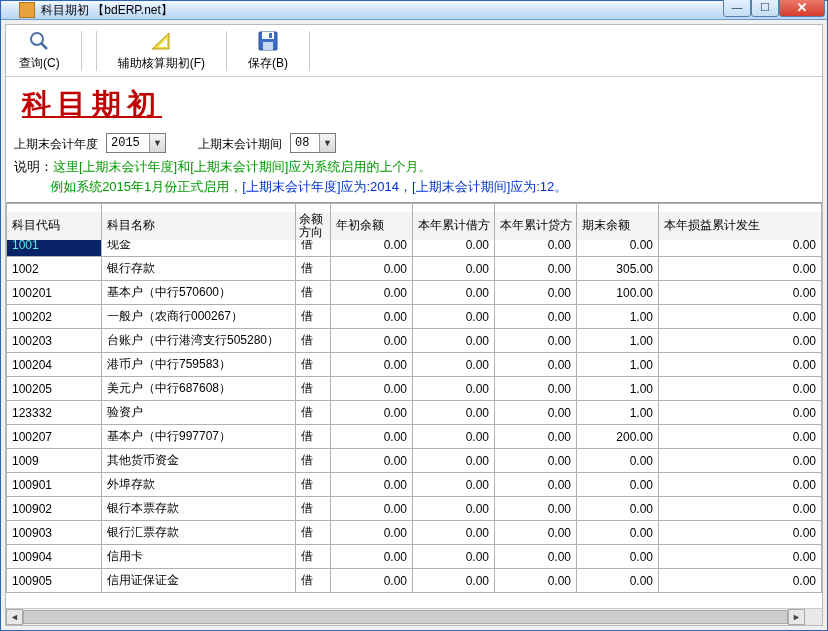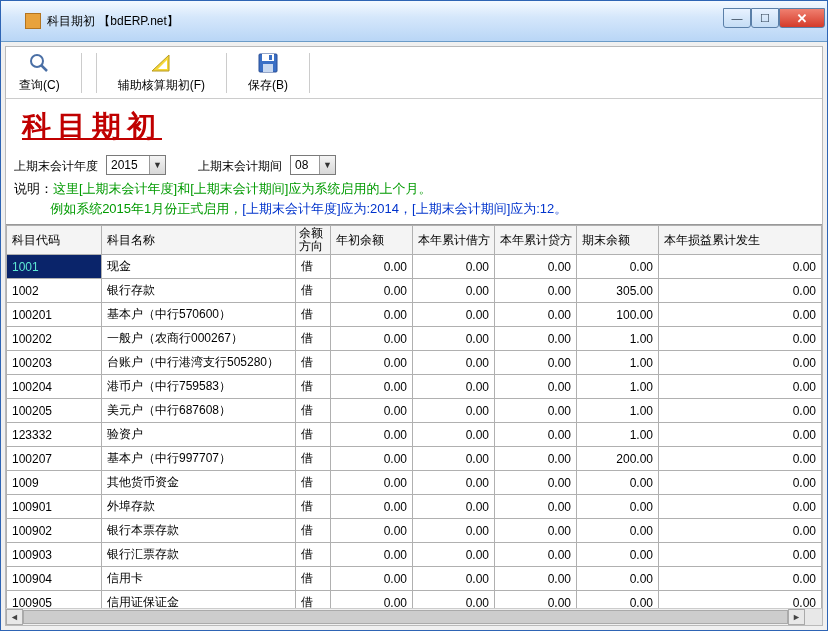--- a/index.html
+++ b/index.html
@@ -1,51 +1,51 @@
 <!DOCTYPE html>
 <html><head>
 <meta charset="utf-8">
 <style>
   * { box-sizing: border-box; margin: 0; padding: 0; }
   body { font-family: "Microsoft YaHei", SimSun, sans-serif; font-size: 12px; background: #fff; }
   
   .window { width: 828px; height: 631px; border: 1px solid #2e64b4; background: #f0f0f0; position: relative; display: flex; flex-direction: column; }
   
-  .titlebar { height: 41px; background: linear-gradient(#f4f9ff, #d5e7fb 40%, #b9d6f6); display: flex; align-items: center; padding-left: 24px; border-bottom: 1px solid #6b9bc7; }
+  .titlebar { height: 19px; background: linear-gradient(#f4f9ff, #d5e7fb 40%, #b9d6f6); display: flex; align-items: center; padding-left: 18px; border-bottom: 1px solid #6b9bc7; }
   .titlebar .app-icon { width: 16px; height: 16px; background: #e8a23c; border: 1px solid #b37420; margin-right: 6px; }
   .titlebar .title-text { flex: 1; color: #000; font-size: 12px; }
   .winbtns { display: flex; height: 20px; margin-right: 2px; margin-top:-6px; }
   .winbtn { width: 28px; height: 20px; margin-left: 0; border: 1px solid #5a7fa8; background: linear-gradient(#e8f2ff,#c5ddf5); display: flex; align-items: center; justify-content: center; font-family: Arial; font-size: 11px; color: #2c3e50; border-radius: 0 0 3px 3px; }
   .winbtn.close { width: 46px; background: linear-gradient(#f08070,#d43b2a); color: #fff; font-size: 13px; font-weight: bold; }
   
   .content { flex: 1; background: #fff; margin: 4px; border: 1px solid #bababa; display: flex; flex-direction: column; overflow: hidden; }
   
   .toolbar { height: 52px; border-bottom: 1px solid #ccc; display: flex; align-items: center; padding: 2px 4px; gap: 10px; }
   .toolbtn { display: flex; flex-direction: column; align-items: center; justify-content: center; padding: 2px 8px; height: 48px; border: 1px solid transparent; cursor: pointer; }
   .toolbtn .icon { width: 24px; height: 24px; display:flex; align-items:center; justify-content:center; }
   .toolbtn .lbl { font-size: 12px; color: #000; margin-top: 2px; }
   .tsep { width: 1px; height: 40px; background: #ccc; margin: 0 2px; }
   
   .heading { text-align: left; font-size: 29px; color: #c00000; font-weight: bold; padding: 8px 16px 6px; font-family: SimSun, serif; text-decoration: underline; letter-spacing: 6px; }
   
   .params { padding: 2px 8px; display: flex; align-items: flex-end; gap: 8px; }
   .params label { color: #000; }
   .combo { display: inline-flex; align-items: center; border: 1px solid #7a7a7a; background: #fff; height: 20px; }
-  .combo input { border: none; outline: none; width: 42px; padding: 0 4px; font-size: 12px; background:#fff; }
+  .combo input { border: none; outline: none; width: 42px; padding: 0 4px; font-size: 12px; background:#fff;font-family:Liberation Mono, monospace; }
   .combo .cbtn { width: 16px; height: 18px; background: linear-gradient(#f4f4f4,#d8d8d8); border-left: 1px solid #999; display:flex; align-items:center; justify-content:center; font-size:9px; color:#333; }
   
   .note { padding: 2px 8px 6px; font-size: 13px; line-height: 1.5; }
   .note .lbl { color: #000; }
   .note .grn { color: #009a00; }
   .note .blue { color: #0033cc; }
   
   .grid-wrap { flex: 1; border-top: 1px solid #999; overflow: hidden; position: relative; display:flex; flex-direction:column; }
   table { border-collapse: collapse; width: 100%; table-layout: fixed; }
   th, td { border: 1px solid #b0b0b0; padding: 3px 5px; font-size: 12px; height: 22px; overflow: hidden; white-space: nowrap; }
-  th { background: #f4f4f4; font-weight: normal; text-align: left; position: sticky; top: 0; }
+  th { background: #f4f4f4; font-weight: normal; text-align: left; position: sticky; top: 8px; }
   th.twoline { line-height: 1.1; padding:1px 3px; }
   .gridbody { flex: 1; overflow-y: scroll; overflow-x: hidden; }
   .gridbody::-webkit-scrollbar { width: 17px; }
   .gridbody::-webkit-scrollbar-track { background: #f0f0f0; border-left:1px solid #ccc; }
   .gridbody::-webkit-scrollbar-thumb { background: #cdcdcd; border:1px solid #aaa; }
   tr.sel td:first-child { background: #0a246a; color: #fff; }
   tr.sel td.code { background: #0a246a; color: #5eead4; }
   td.num { text-align: right; }
   
   .col-code { width: 95px; }

